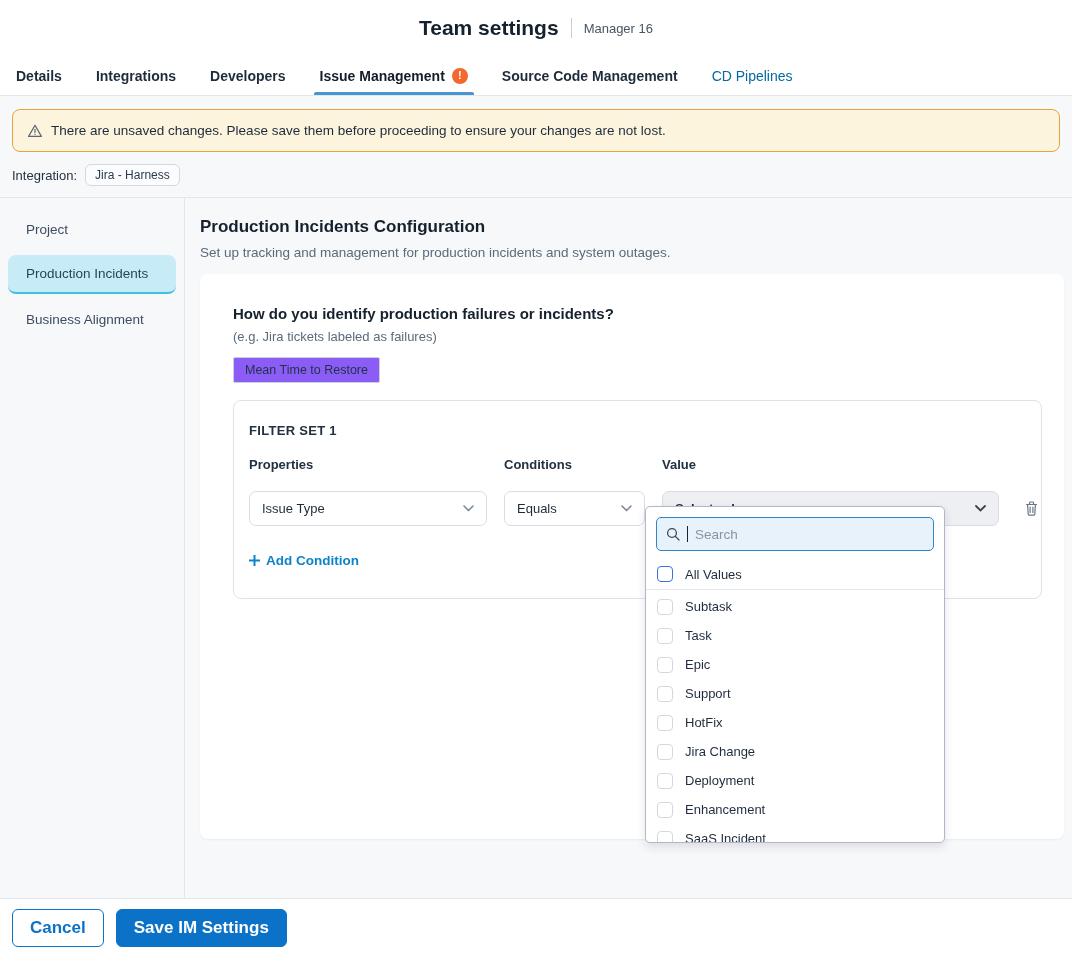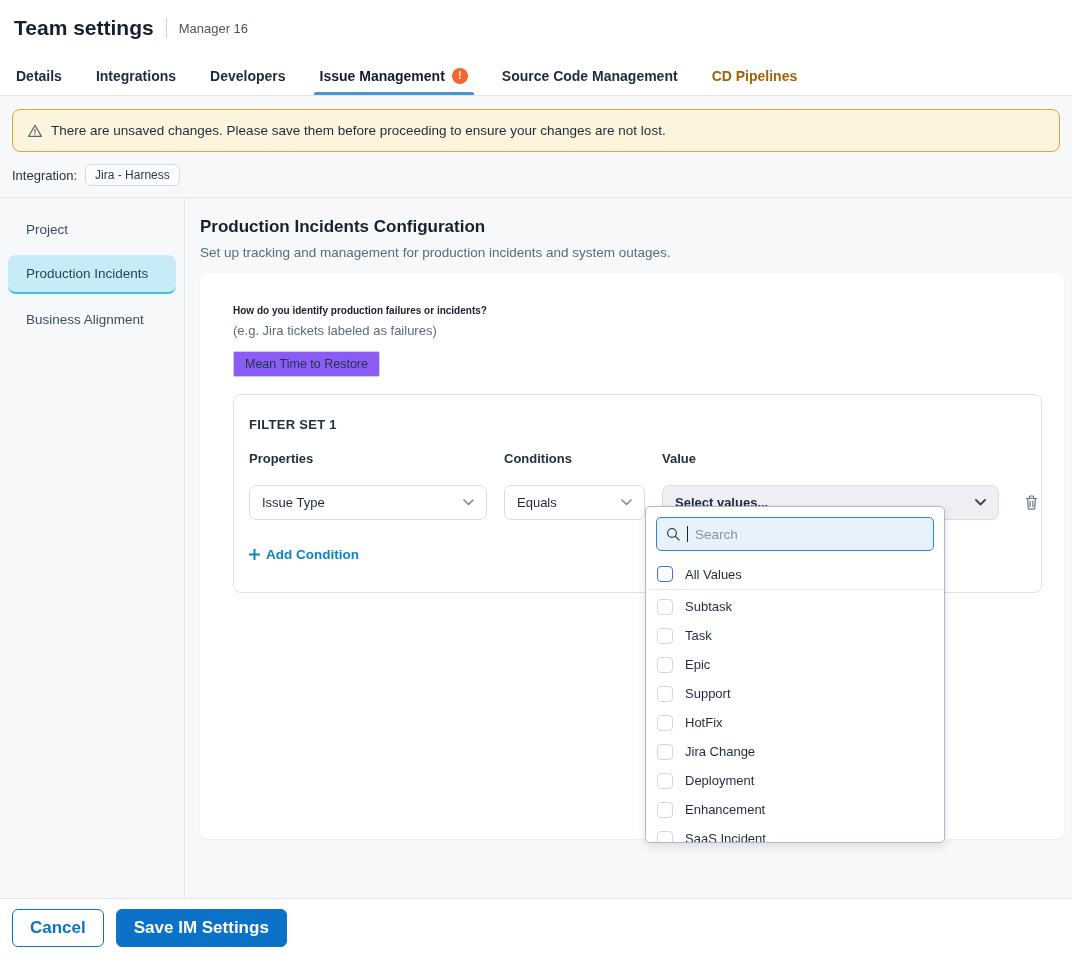--- a/index.html
+++ b/index.html
@@ -1,31 +1,31 @@
 <!DOCTYPE html>
 <html><head>
 <meta charset="utf-8">
 <style>
   * { margin:0; padding:0; box-sizing:border-box; }
   html,body { width:1072px; height:956px; }
   body { font-family:"Liberation Sans", sans-serif; color:#1d2b3a; background:#fff; }
   .app { position:relative; width:1072px; height:956px; overflow:hidden; background:#fff; }
 
   
-  .header { height:56px; display:flex; align-items:center; padding:0 14px; background:#fff; }
+  .header { height:56px; display:flex; align-items:center; padding:0 14px; background:#fff;justify-content:center; }
   .page-title { font-size:21px; font-weight:bold; color:#16212e; }
   .title-sep { width:1px; height:20px; background:#c9ced6; margin:0 12px; }
   .page-sub { font-size:13px; color:#4a5562; }
 
   
   .tabbar { height:40px; display:flex; align-items:stretch; padding:0 14px; border-bottom:1px solid #e3e6ea; background:#fff; }
   .tab { display:flex; align-items:center; gap:7px; font-size:14px; color:#1d2b3a; font-weight:bold; padding:0 2px; margin-right:30px; cursor:pointer; position:relative; }
   .tab.active { color:#121d29; }
   .tab.active::after { content:""; position:absolute; left:-4px; right:-4px; bottom:0; height:3px; background:#4795d2; border-radius:2px 2px 0 0; }
-  .tab.disabled { color:#a16207; font-weight:bold; cursor:default; }
+  .tab.disabled { color:#0369a1; font-weight:normal; cursor:default; }
   .tab-badge { width:16px; height:16px; border-radius:50%; background:#f4672e; color:#fff; font-size:11px; font-weight:bold; display:flex; align-items:center; justify-content:center; line-height:1; }
 
   
   .content { height:802px; background:#f6f8fa; display:flex; flex-direction:column; }
 
   .banner { margin:13px 12px 0 12px; background:#fdf4dd; border:1px solid #e8a33d; border-radius:8px; height:43px; display:flex; align-items:center; padding:0 14px; gap:8px; }
   .banner-text { font-size:13.5px; color:#1d2b3a; }
   .warn-icon { width:16px; height:16px; flex:0 0 auto; }
 
   .integration-row { display:flex; align-items:center; gap:8px; padding:12px 12px 11px 12px; }
@@ -38,21 +38,21 @@
   .sidebar { width:185px; border-right:1px solid #e3e6ea; padding:14px 8px 0 8px; flex:0 0 auto; }
   .side-item { font-size:13.5px; color:#3d4c5e; padding:10px 0 10px 18px; border-radius:8px; margin-bottom:8px; cursor:pointer; }
   .side-item.active { background:#c7ecf7; color:#28455a; border-bottom:2px solid #42bede; padding-top:11px; padding-bottom:11px; }
 
   
   .main { flex:1; padding:19px 8px 0 15px; min-width:0; }
   .main-title { font-size:17px; font-weight:bold; color:#16212e; }
   .main-sub { font-size:13.5px; color:#5c6b7a; margin-top:8px; }
 
   .card { margin-top:14px; background:#fff; border-radius:8px; box-shadow:0 1px 2px rgba(20,30,50,.05); height:565px; padding:31px 22px 0 33px; position:relative; }
-  .question { font-size:10px; font-weight:bold; color:#16212e; }
+  .question { font-size:15px; font-weight:bold; color:#16212e; }
   .hint { font-size:13px; color:#5c6b7a; margin-top:7px; }
   .metric-chip { display:inline-block; margin-top:13px; font-size:12.5px; color:#22334a; border:1px solid #c9d0d8; border-radius:2px; padding:5px 11px; background:#8b5cf6; cursor:default; }
 
   .filter-box { margin-top:17px; border:1px solid #dfe2e7; border-radius:8px; padding:22px 20px 28px 15px; }
   .filter-title { font-size:13px; font-weight:bold; color:#22313f; letter-spacing:.3px; }
   .filter-grid { display:grid; grid-template-columns:238px 141px 337px 30px; column-gap:17px; margin-top:19px; align-items:center; }
   .col-label { font-size:13px; font-weight:bold; color:#22313f; margin-bottom:19px; }
   .select { height:35px; border:1px solid #d9dde3; border-radius:7px; background:#fff; display:flex; align-items:center; justify-content:space-between; padding:0 12px; font-size:13px; color:#1d2b3a; cursor:pointer; }
   .select.value-select { background:#edeff2; font-weight:bold; position:relative; }
   .chev { width:11px; height:7px; flex:0 0 auto; }

